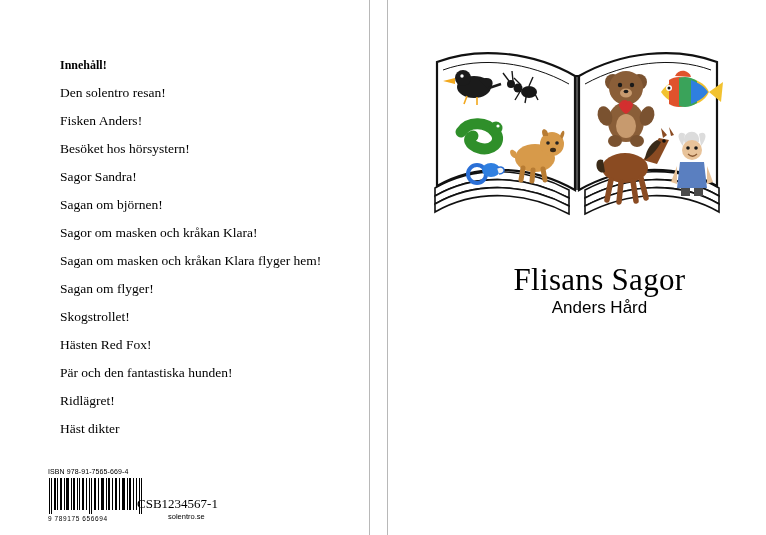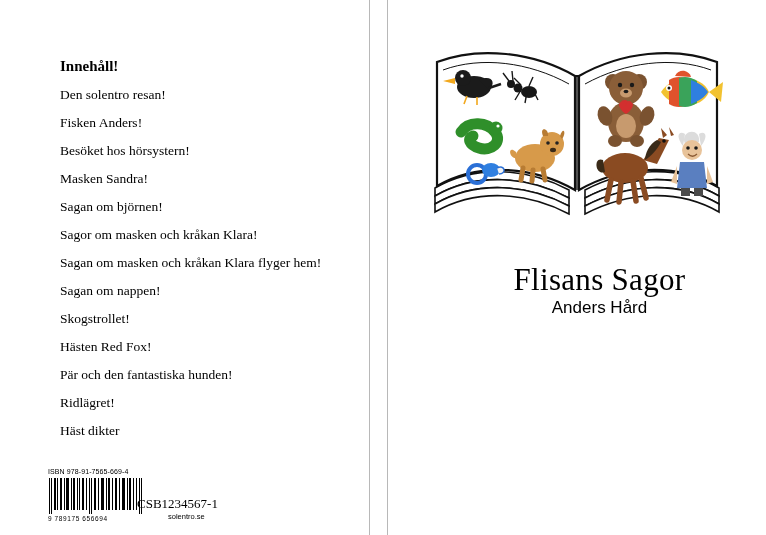--- a/index.html
+++ b/index.html
@@ -40,21 +40,21 @@
     height: 535px;
   }
   .toc {
     position: absolute;
     left: 60px;
     top: 58px;
     width: 290px;
   }
   .toc-title {
     font-weight: bold;
-    font-size: 15px;
+    font-size: 12px;
     margin-bottom: 11px;
   }
   .toc-item {
     font-size: 13.5px;
     line-height: 1.26;
     margin-bottom: 11px;
   }
 
   
   .isbn-block {
@@ -135,25 +135,25 @@
 <div class="cover-wrap">
 
   <div class="back-cover">
 
     <div class="toc">
       <div class="toc-title">Innehåll!</div>
 
       <div class="toc-item">Den solentro resan!</div>
       <div class="toc-item">Fisken Anders!</div>
       <div class="toc-item">Besöket hos hörsystern!</div>
-      <div class="toc-item">Masken Sandra!</div>
+      <div class="toc-item">Sagor Sandra!</div>
       <div class="toc-item">Sagan om björnen!</div>
       <div class="toc-item">Sagor om masken och kråkan Klara!</div>
       <div class="toc-item">Sagan om masken och kråkan Klara flyger hem!</div>
-      <div class="toc-item">Sagan om nappen!</div>
+      <div class="toc-item">Sagan om flyger!</div>
       <div class="toc-item">Skogstrollet!</div>
       <div class="toc-item">Hästen Red Fox!</div>
       <div class="toc-item">Pär och den fantastiska hunden!</div>
       <div class="toc-item">Ridlägret!</div>
       <div class="toc-item">Häst dikter</div>
     </div>
 
     <div class="isbn-block">
       <div class="isbn-text">ISBN 978-91-7565-669-4</div>
       <svg class="barcode" viewBox="0 0 96 36">

